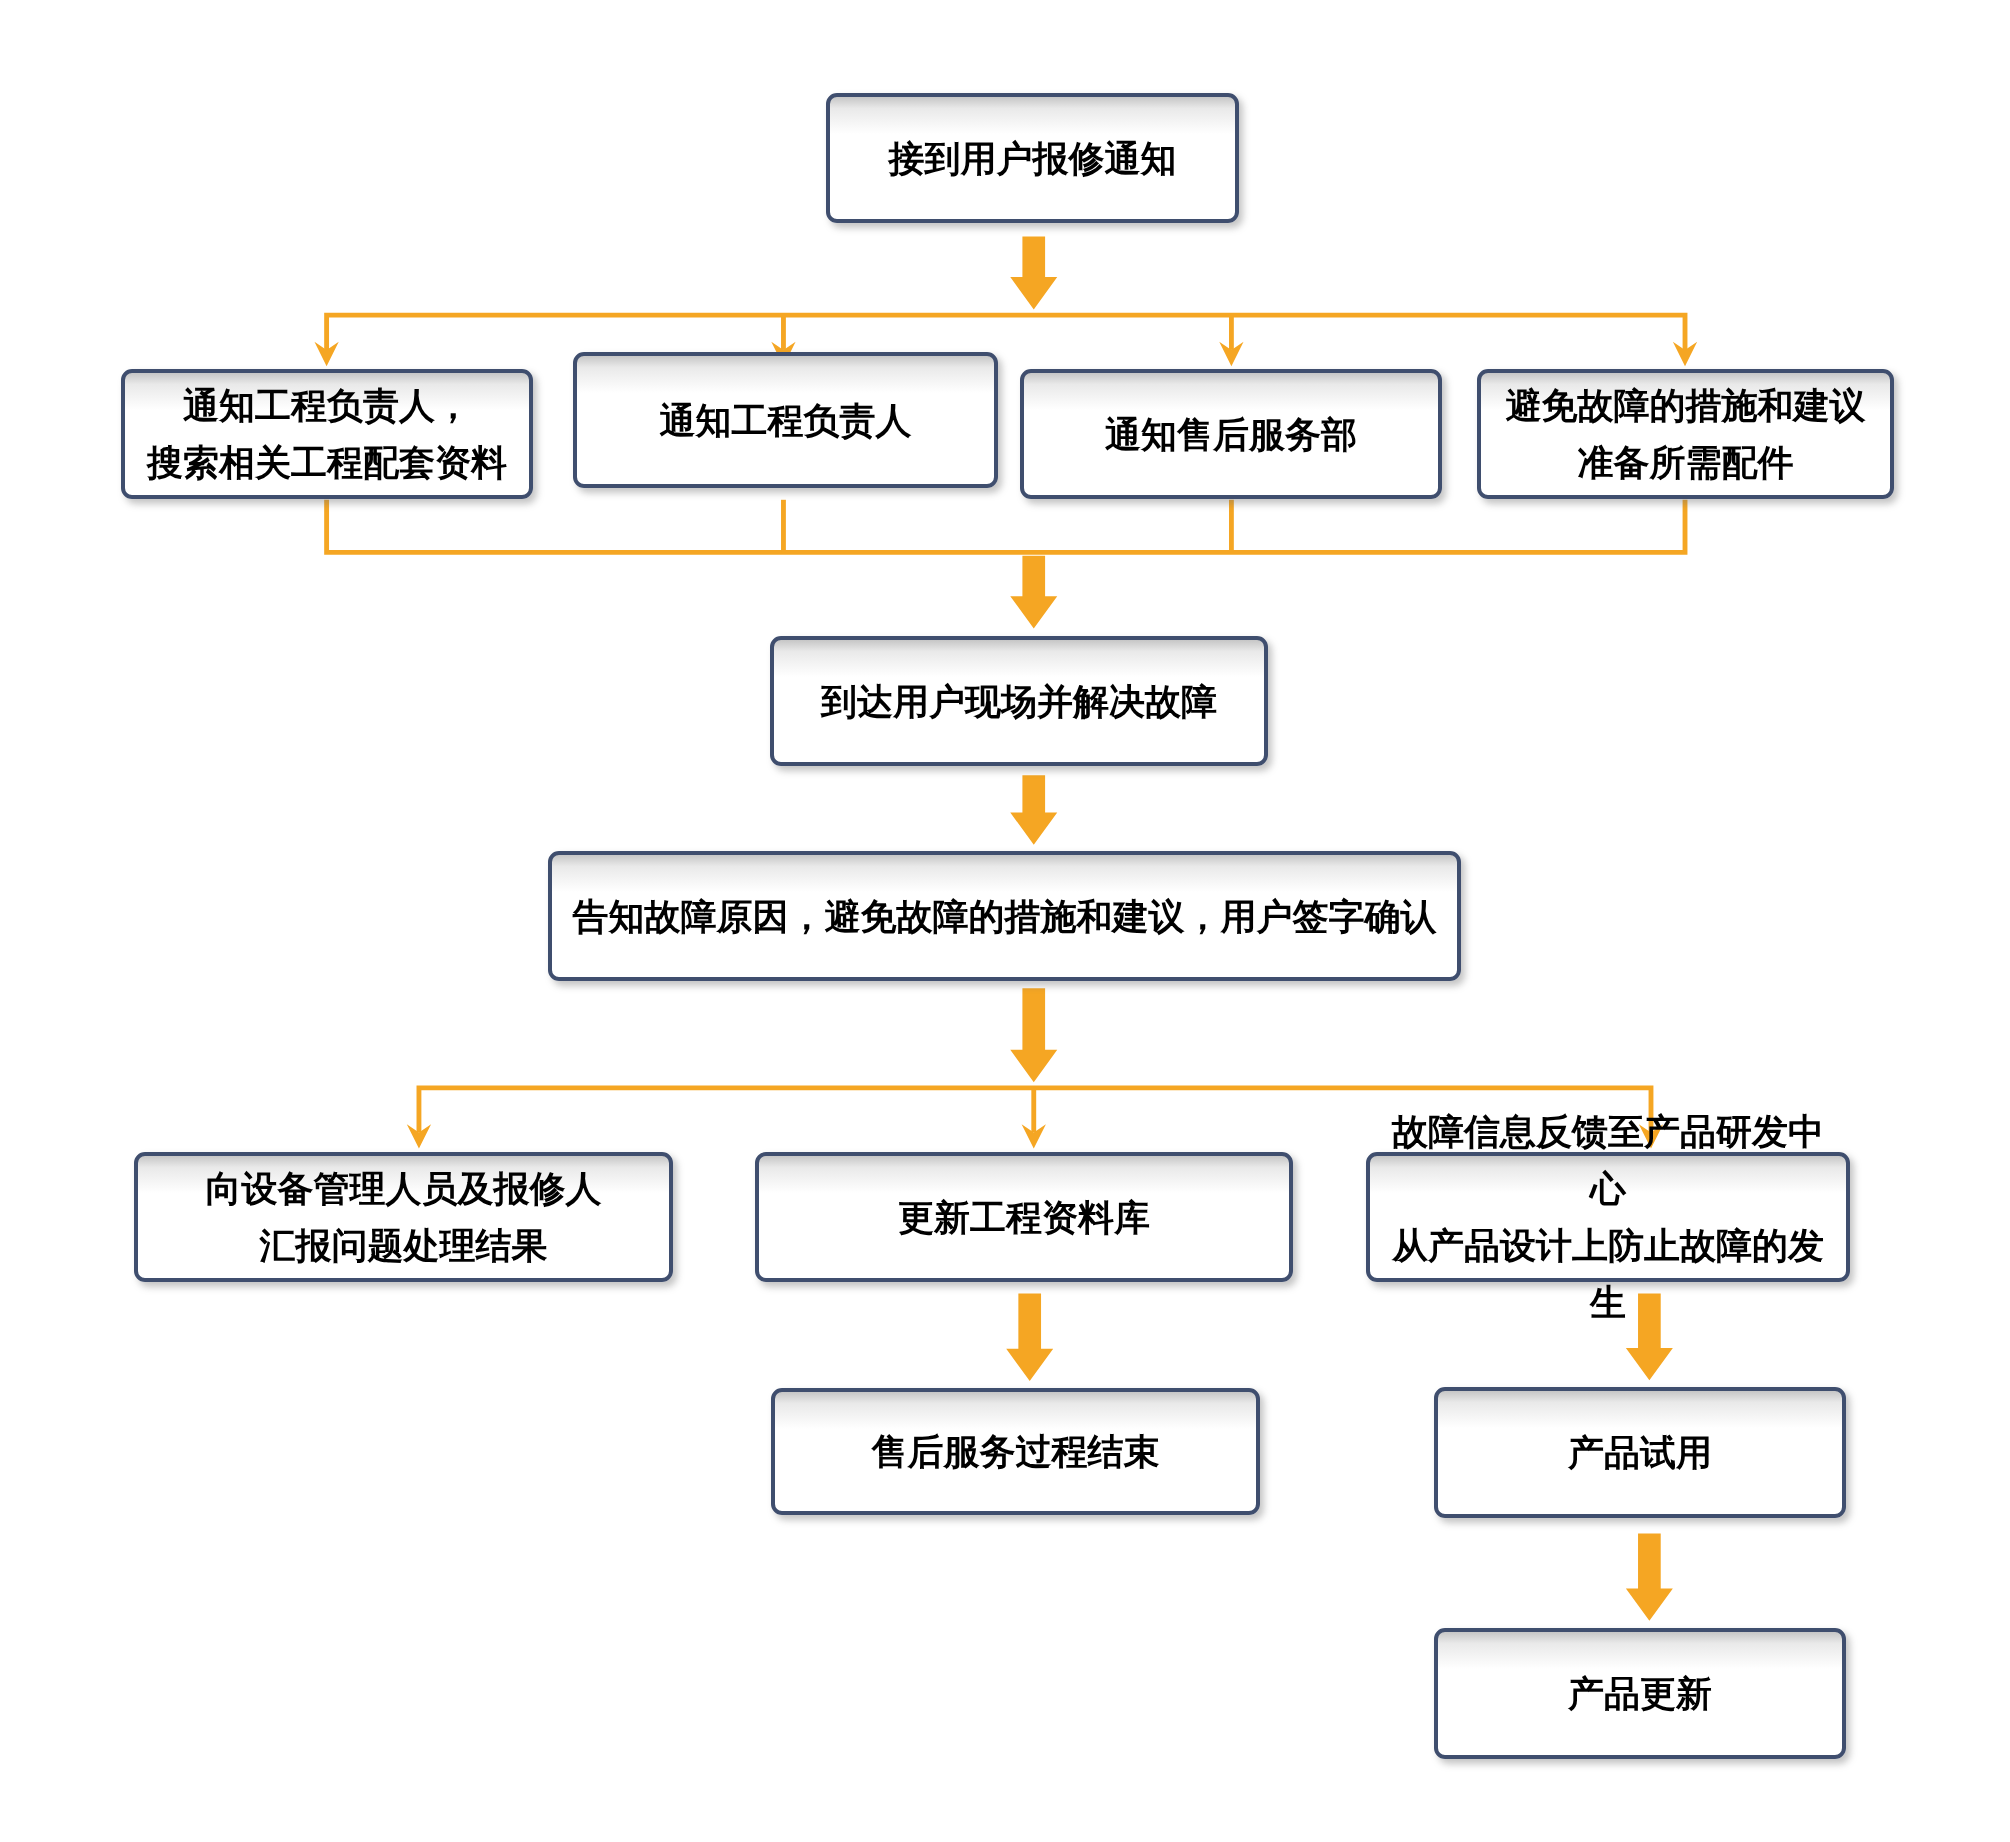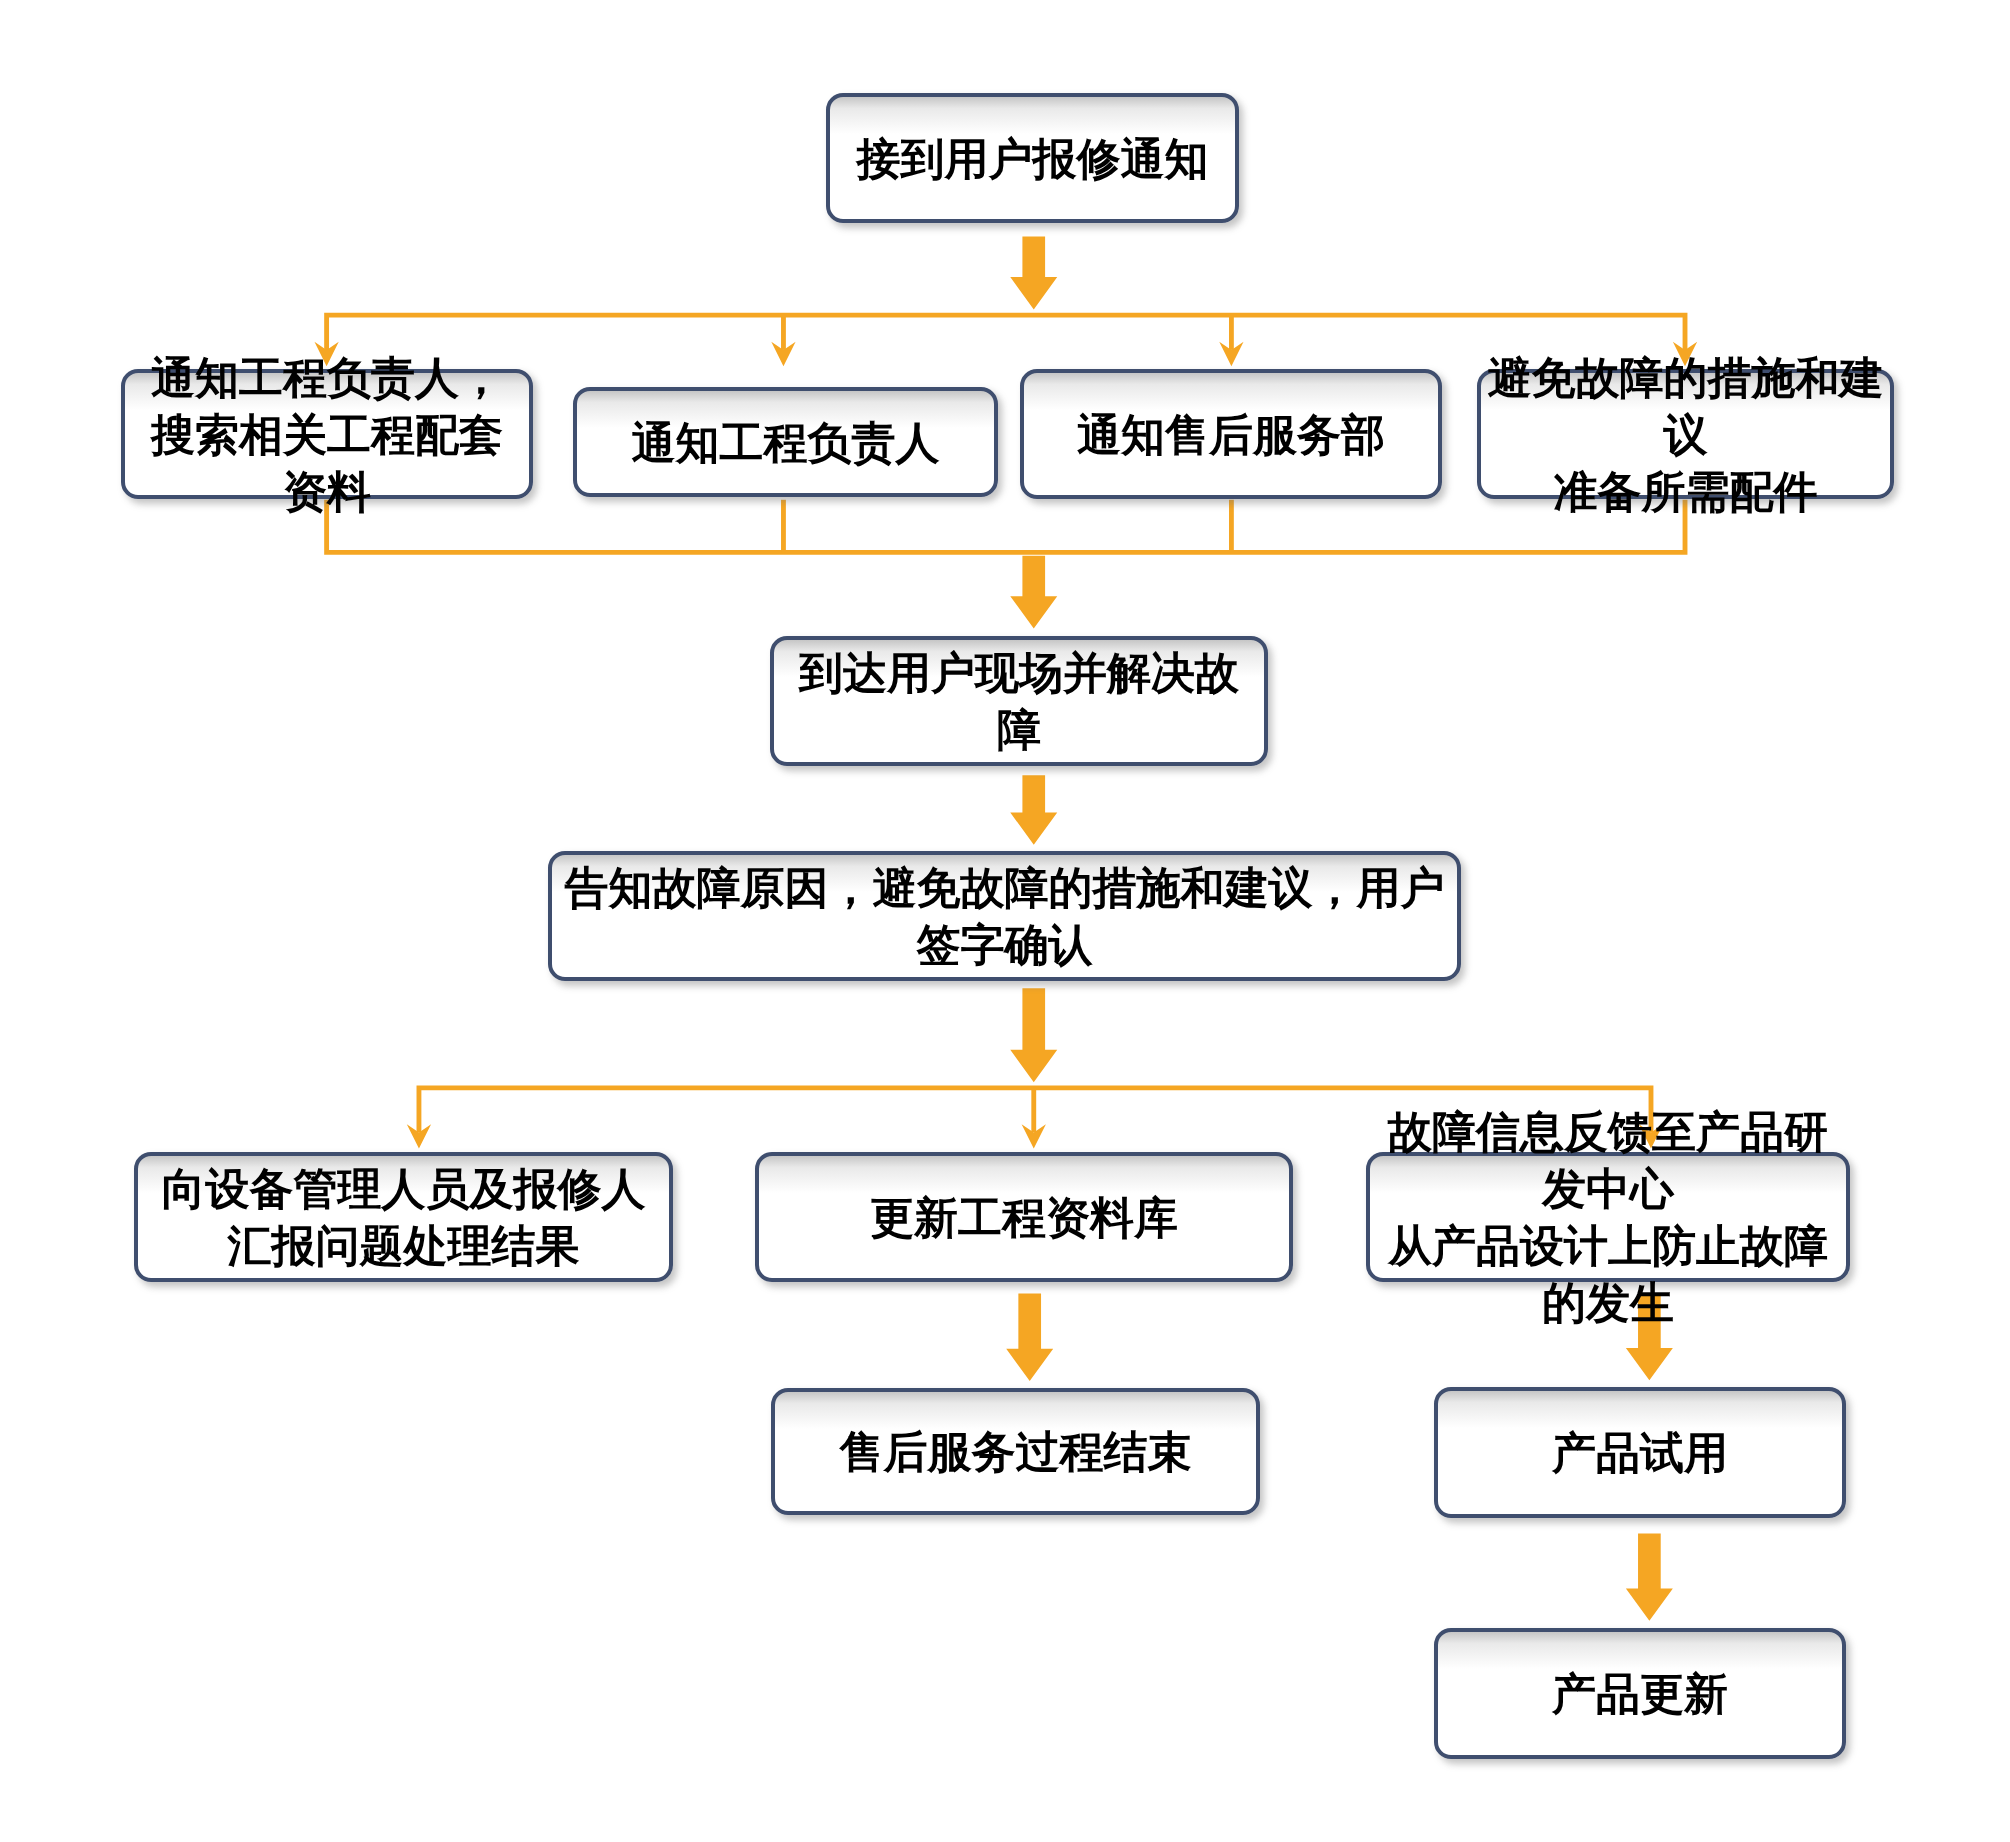--- a/index.html
+++ b/index.html
@@ -20,38 +20,38 @@
     font-family: "Liberation Sans", "DejaVu Sans", sans-serif;
   }
   svg.connectors {
     position: absolute;
     left: 0; top: 0;
     width: 2010px; height: 1842px;
   }
   .node {
     position: absolute;
     border: 4.9px solid var(--navy);
-    border-radius: 17px;
+    border-radius: 11px;
     background: linear-gradient(180deg, #c6c6c6 0px, #e9e9e9 11.3px, #ffffff 37px, #ffffff 100%);
     box-shadow: 4px 4.9px 7.3px rgba(110,110,110,0.40);
     display: flex;
     align-items: center;
     justify-content: center;
     text-align: center;
     white-space: pre-line;
-    font-size: 44px;
+    font-size: 36px;
     line-height: 57px;
     font-weight: bold;
     color: var(--ink);
     padding: 0 4.9px;
   }
   
   .n-receive        { left:826px; top:93px;  width:413px;  height:130px; }
   .n-query-db       { left:121px;  top:369px;  width:412px;  height:130px; }
-  .n-notify-eng     { left:573px;  top:387px;  width:425px;  height:110px; }
+  .n-notify-eng     { left:573px;  top:352px;  width:425px;  height:136px; }
   .n-notify-after   { left:1020px; top:369px;  width:422px;  height:130px; }
   .n-notify-spare   { left:1477px; top:369px;  width:417px;  height:130px; }
   .n-arrive         { left:770px;  top:636px;  width:498px;  height:130px; }
   .n-inform         { left:548px;  top:851px; width:913px; height:130px; }
   .n-report         { left:134px;  top:1152px; width:539px;  height:130px; }
   .n-update-db      { left:755px;  top:1152px; width:538px;  height:130px; }
   .n-feedback       { left:1366px; top:1152px; width:484px;  height:130px; }
   .n-service-end    { left:771px;  top:1388px; width:489px;  height:127px; }
   .n-product-trial  { left:1434px; top:1387px; width:412px;  height:131px; }
   .n-product-update { left:1434px; top:1628px; width:412px;  height:131px; }

